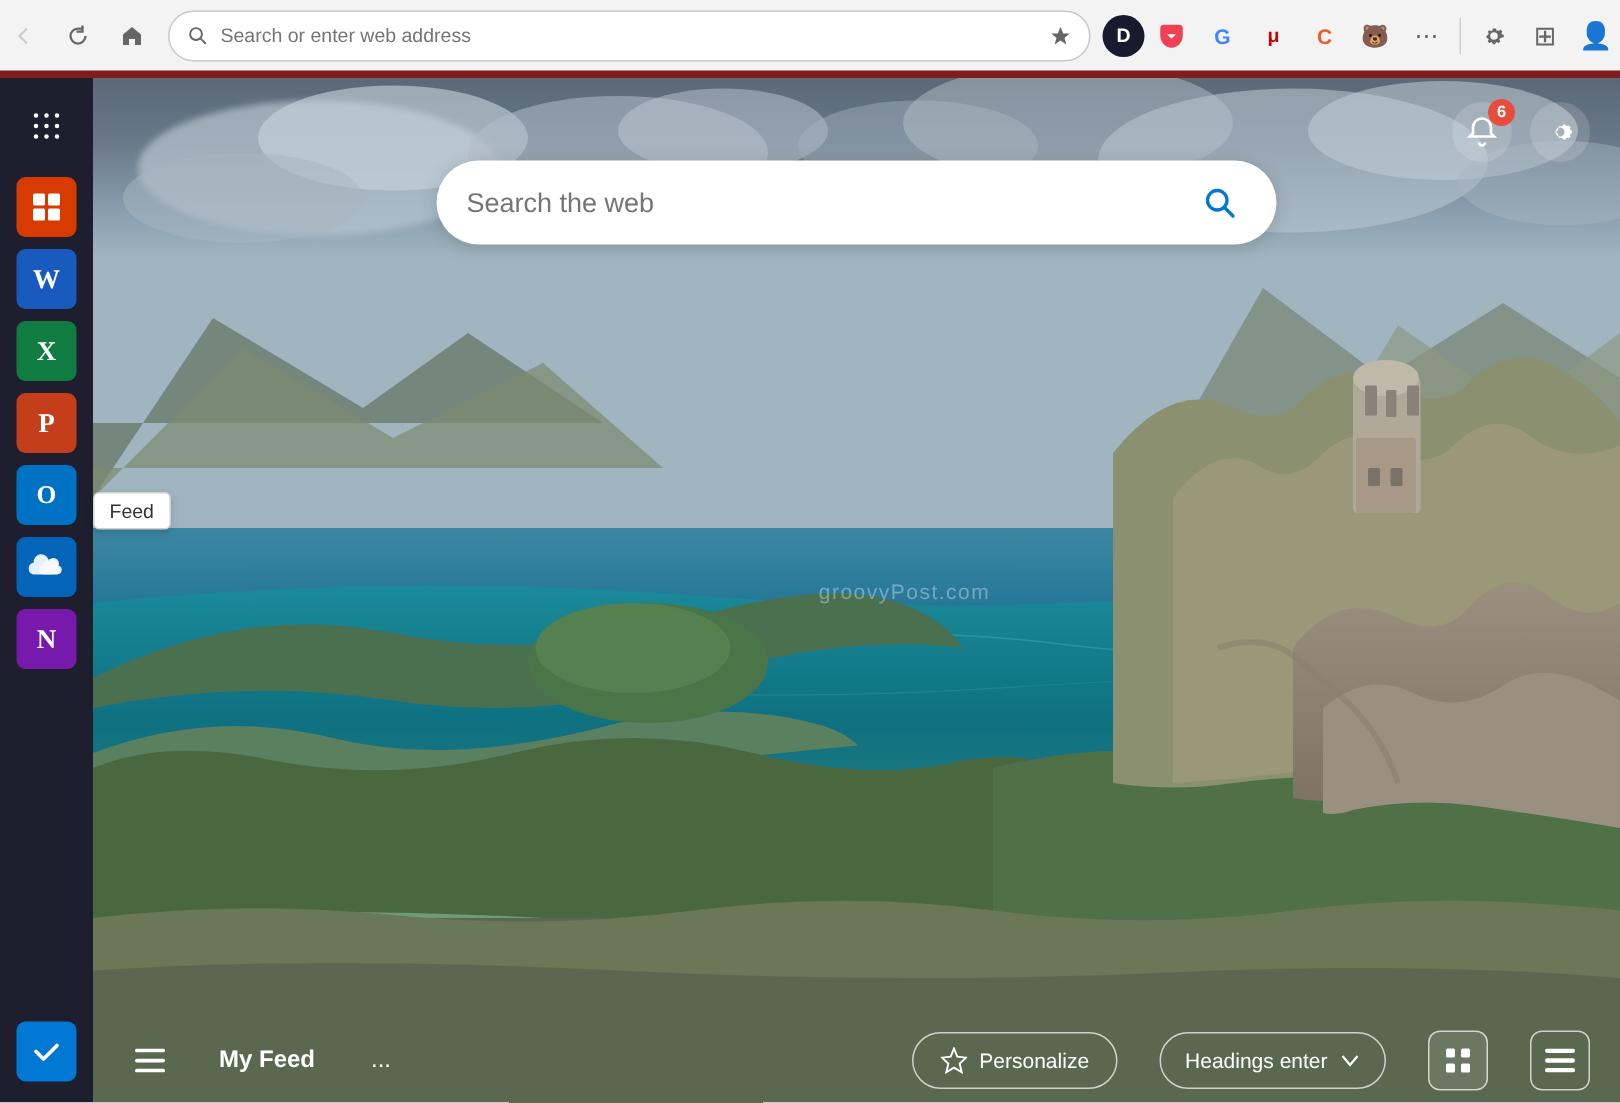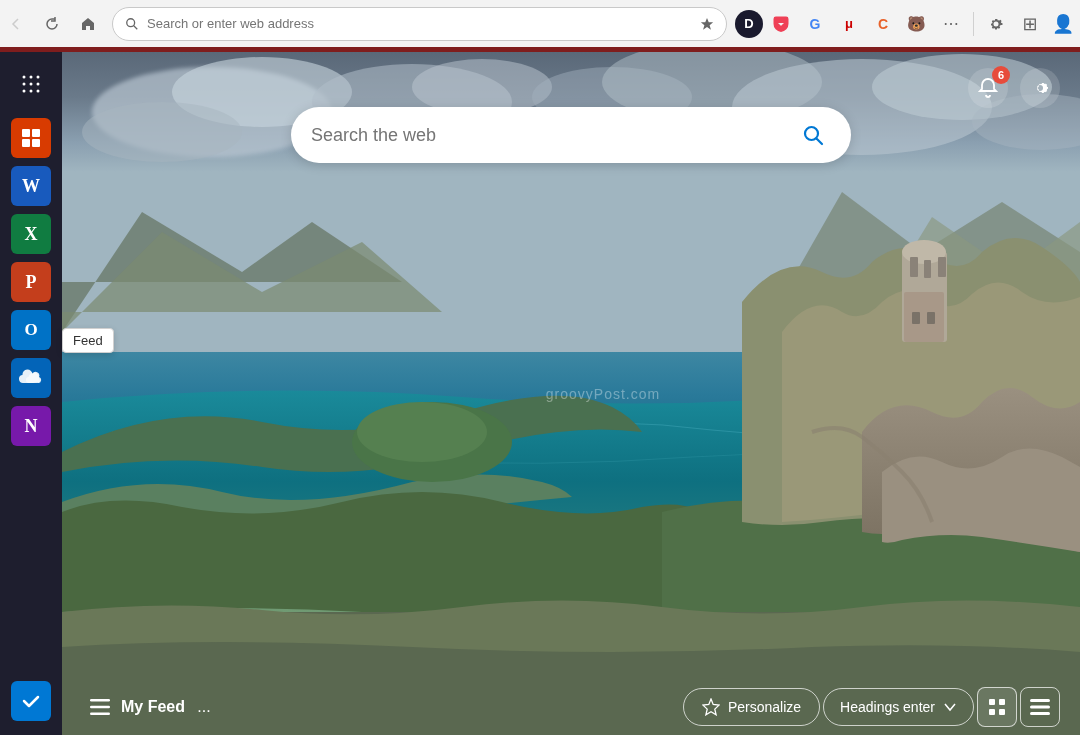--- a/index.html
+++ b/index.html
@@ -307,21 +307,21 @@
     
     .bottom-bar {
       position: absolute;
       bottom: 0;
       left: 0;
       right: 0;
       height: 56px;
       display: flex;
       align-items: center;
       padding: 0 20px;
-      gap: 3px;
+      gap: 28px;
     }
 
     .hamburger-btn {
       width: 36px;
       height: 36px;
       border: none;
       background: transparent;
       cursor: pointer;
       display: flex;
       align-items: center;

